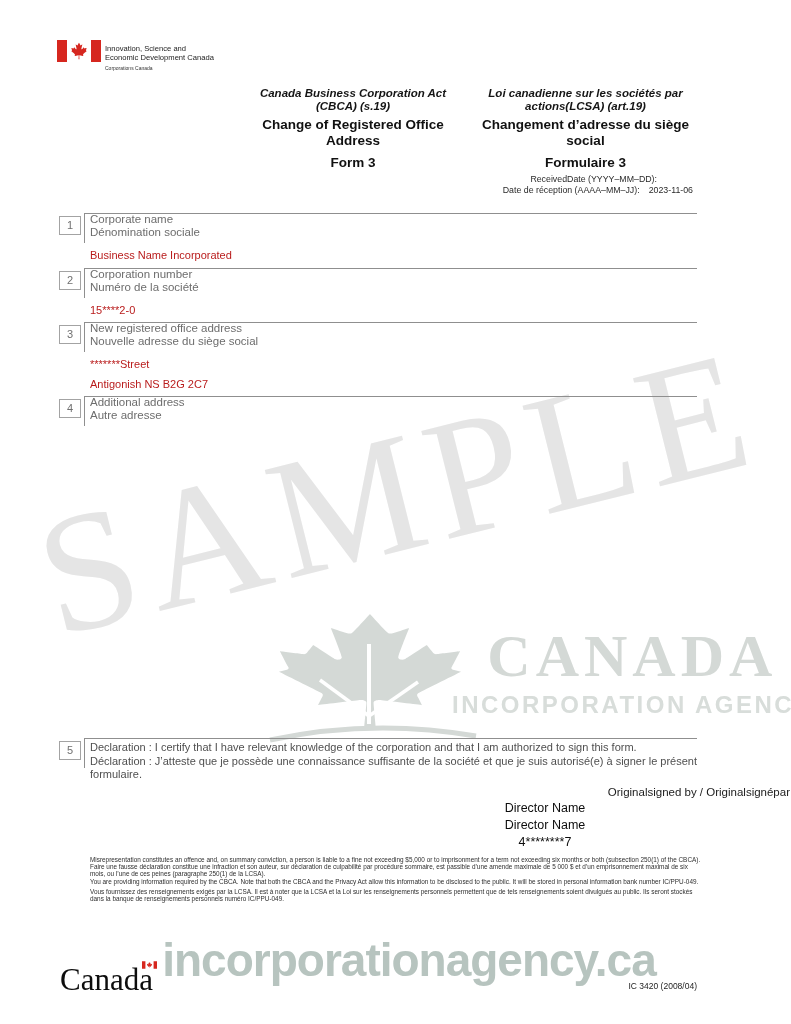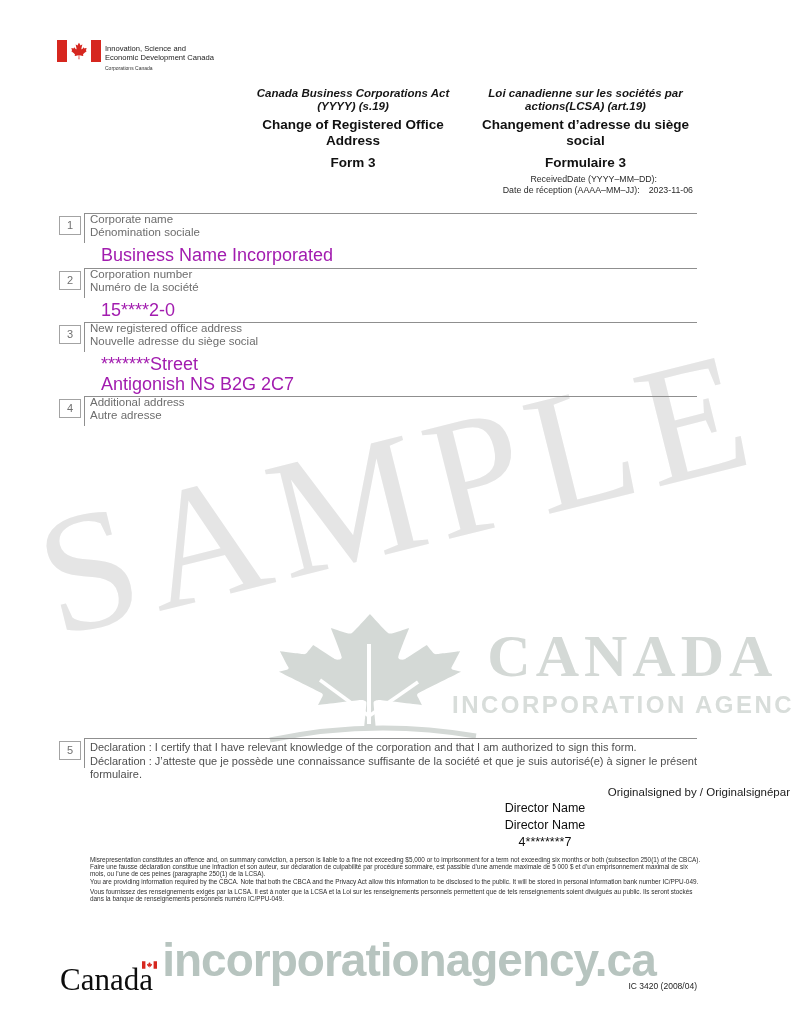--- a/index.html
+++ b/index.html
@@ -20,21 +20,21 @@
   .received .lbl1{display:block;margin-right:36px;}
   .received .date{margin-left:9px;}
 
   
   .section{position:absolute;left:0;width:791px;}
   .rule{position:absolute;left:85px;top:0;width:612px;border-top:1px solid #8f8f8f;}
   .numbox{position:absolute;left:59px;top:3px;width:20px;height:17px;border:1px solid #a3a3a3;
           color:#6f6f6f;font-size:11px;text-align:center;line-height:17px;background:#fff;}
   .vline{position:absolute;left:84px;top:0;height:30px;border-left:1px solid #8f8f8f;}
   .labels{position:absolute;left:90px;top:0;font-size:11.5px;line-height:13px;color:#6d6d6d;width:600px;}
-  .values{position:absolute;left:90px;top:32px;font-size:18px;line-height:20px;color:#a21caf;margin-left:11px;}
+  .values{position:absolute;left:90px;top:32px;font-size:11px;line-height:20px;color:#b91c1c;}
 
   
   .decl{position:absolute;left:90px;top:3px;width:610px;font-size:11px;line-height:13.5px;color:#4f4f4f;}
   .sig{position:absolute;left:300px;top:786px;width:490px;text-align:center;}
   .sig .by{font-size:11.5px;color:#1c1c1c;margin-bottom:2px;text-align:right;}
   .sig .line{font-size:12.5px;line-height:17px;color:#0d0d0d;}
 
   
   .fine{position:absolute;left:90px;top:856px;width:612px;font-size:6.4px;line-height:7.2px;color:#2e2e2e;}
   .fine p{margin:0;}
@@ -95,21 +95,21 @@
   <div class="abs" style="left:105px;top:44px">
     <div class="dept">
       <span>Innovation, Science and</span><br>
       <span>Economic Development Canada</span>
     </div>
     <div class="dept-sub">Corporations Canada</div>
   </div>
 
 
   <div class="abs titlecol" style="left:238px;top:87px;width:230px">
-    <div class="act">Canada Business Corporations Act (YYYY) (s.19)</div>
+    <div class="act">Canada Business Corporation Act (CBCA) (s.19)</div>
     <div class="formtitle">Change of Registered Office Address</div>
     <div class="formnum">Form 3</div>
   </div>
 
   <div class="abs titlecol" style="left:463px;top:87px;width:245px">
     <div class="act">Loi canadienne sur les sociétés par actions(LCSA) (art.19)</div>
     <div class="formtitle">Changement d’adresse du siège social</div>
     <div class="formnum">Formulaire 3</div>
   </div>
 

